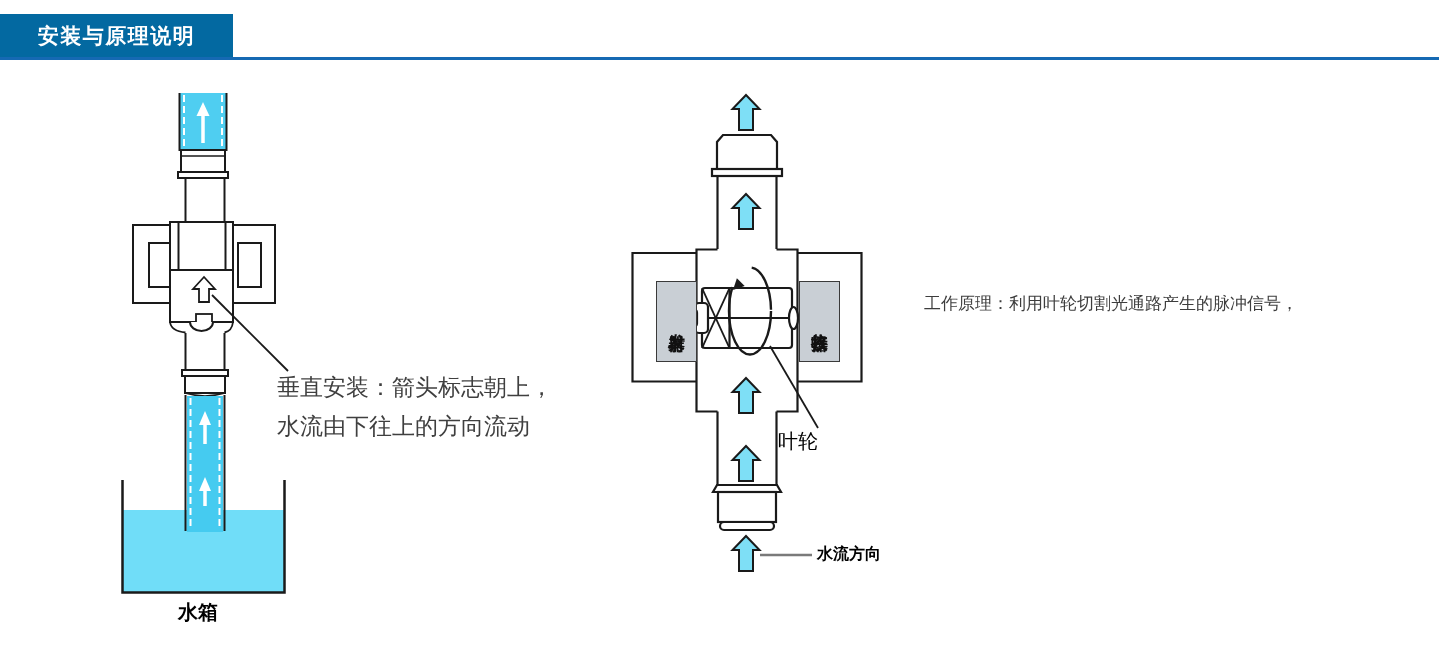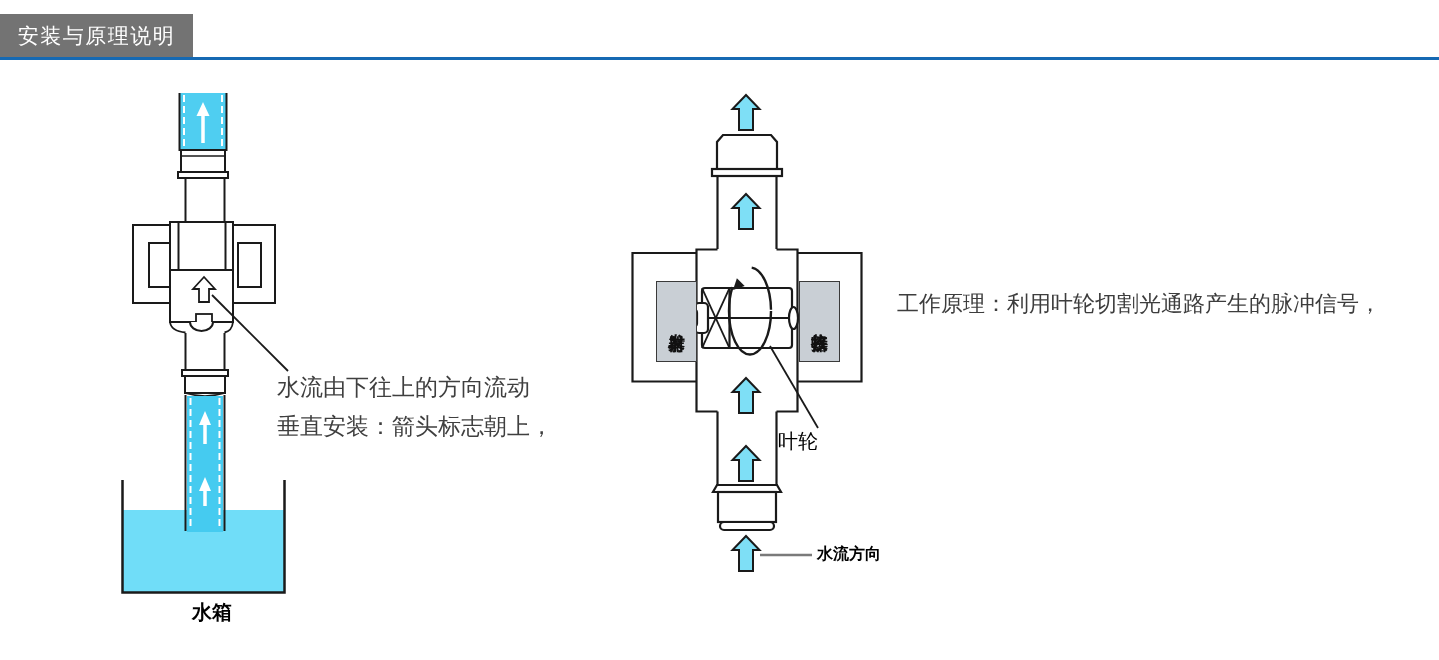--- a/index.html
+++ b/index.html
@@ -1,38 +1,38 @@
 <!DOCTYPE html>
 <html><head>
 <meta charset="utf-8">
 <style>
   html,body { margin:0; padding:0; background:#ffffff; }
   .page {
     position:relative; width:1439px; height:660px; background:#ffffff;
     font-family:"Liberation Sans", sans-serif; overflow:hidden;
   }
   .header-bar {
-    position:absolute; left:0; top:14px; width:193px; height:43px;
-    background:#737373; color:#ffffff; display:flex; align-items:center;
-    justify-content:center; font-size:21px; font-weight:400; letter-spacing:1.5px;
+    position:absolute; left:0; top:14px; width:233px; height:43px;
+    background:#0369a1; color:#ffffff; display:flex; align-items:center;
+    justify-content:center; font-size:21px; font-weight:700; letter-spacing:1.5px;
   }
   .header-line {
     position:absolute; left:0; top:57px; width:1439px; height:2.5px; background:#1569b3;
   }
   .diagram-svg { position:absolute; left:0; top:0; }
   .label { position:absolute; color:#000; white-space:nowrap; }
-  .tank-label { left:178px; top:599px; width:54px; text-align:right; font-size:20px; font-weight:600; }
+  .tank-label { left:178px; top:599px; width:54px; text-align:left; font-size:20px; font-weight:600; }
   .impeller-label { left:778px; top:428px; font-size:20px; font-weight:400; }
   .flow-dir-label { left:817px; top:544px; font-size:16px; font-weight:600; }
   .caption-left {
     position:absolute; left:277px; top:368px; font-size:23px; color:#3f3f3f; line-height:39px;
     white-space:nowrap;
   }
   .principle-text {
-    position:absolute; left:897px; top:283px; font-size:22px; color:#3d3d3d; line-height:42px;
+    position:absolute; left:924px; top:283px; font-size:17px; color:#3d3d3d; line-height:42px;
     white-space:nowrap;
   }
   .gray-box {
     position:absolute; top:281px; width:41px; height:81px; background:#c9cfd5;
     border:1.5px solid #3a3a3a; box-sizing:border-box;
     display:flex; align-items:center; justify-content:center;
     writing-mode:vertical-rl; text-orientation:upright;
     font-size:17px; font-weight:700; color:#111; letter-spacing:1px;
   }
   .gray-box.transmitter { left:656px; }
@@ -181,21 +181,21 @@
   </div>
   <div class="gray-box receiver">
     <span>接收器</span>
   </div>
 
   <div class="label tank-label">水箱</div>
   <div class="label impeller-label">叶轮</div>
   <div class="label flow-dir-label">水流方向</div>
 
   <div class="caption-left">
+    <div>垂直安装：箭头标志朝上，</div>
     <div>水流由下往上的方向流动</div>
-    <div>垂直安装：箭头标志朝上，</div>
   </div>
 
   <div class="principle-text">
     <div>工作原理：利用叶轮切割光通路产生的脉冲信号，</div>
   </div>
 
 </div>
 
 </body></html>

